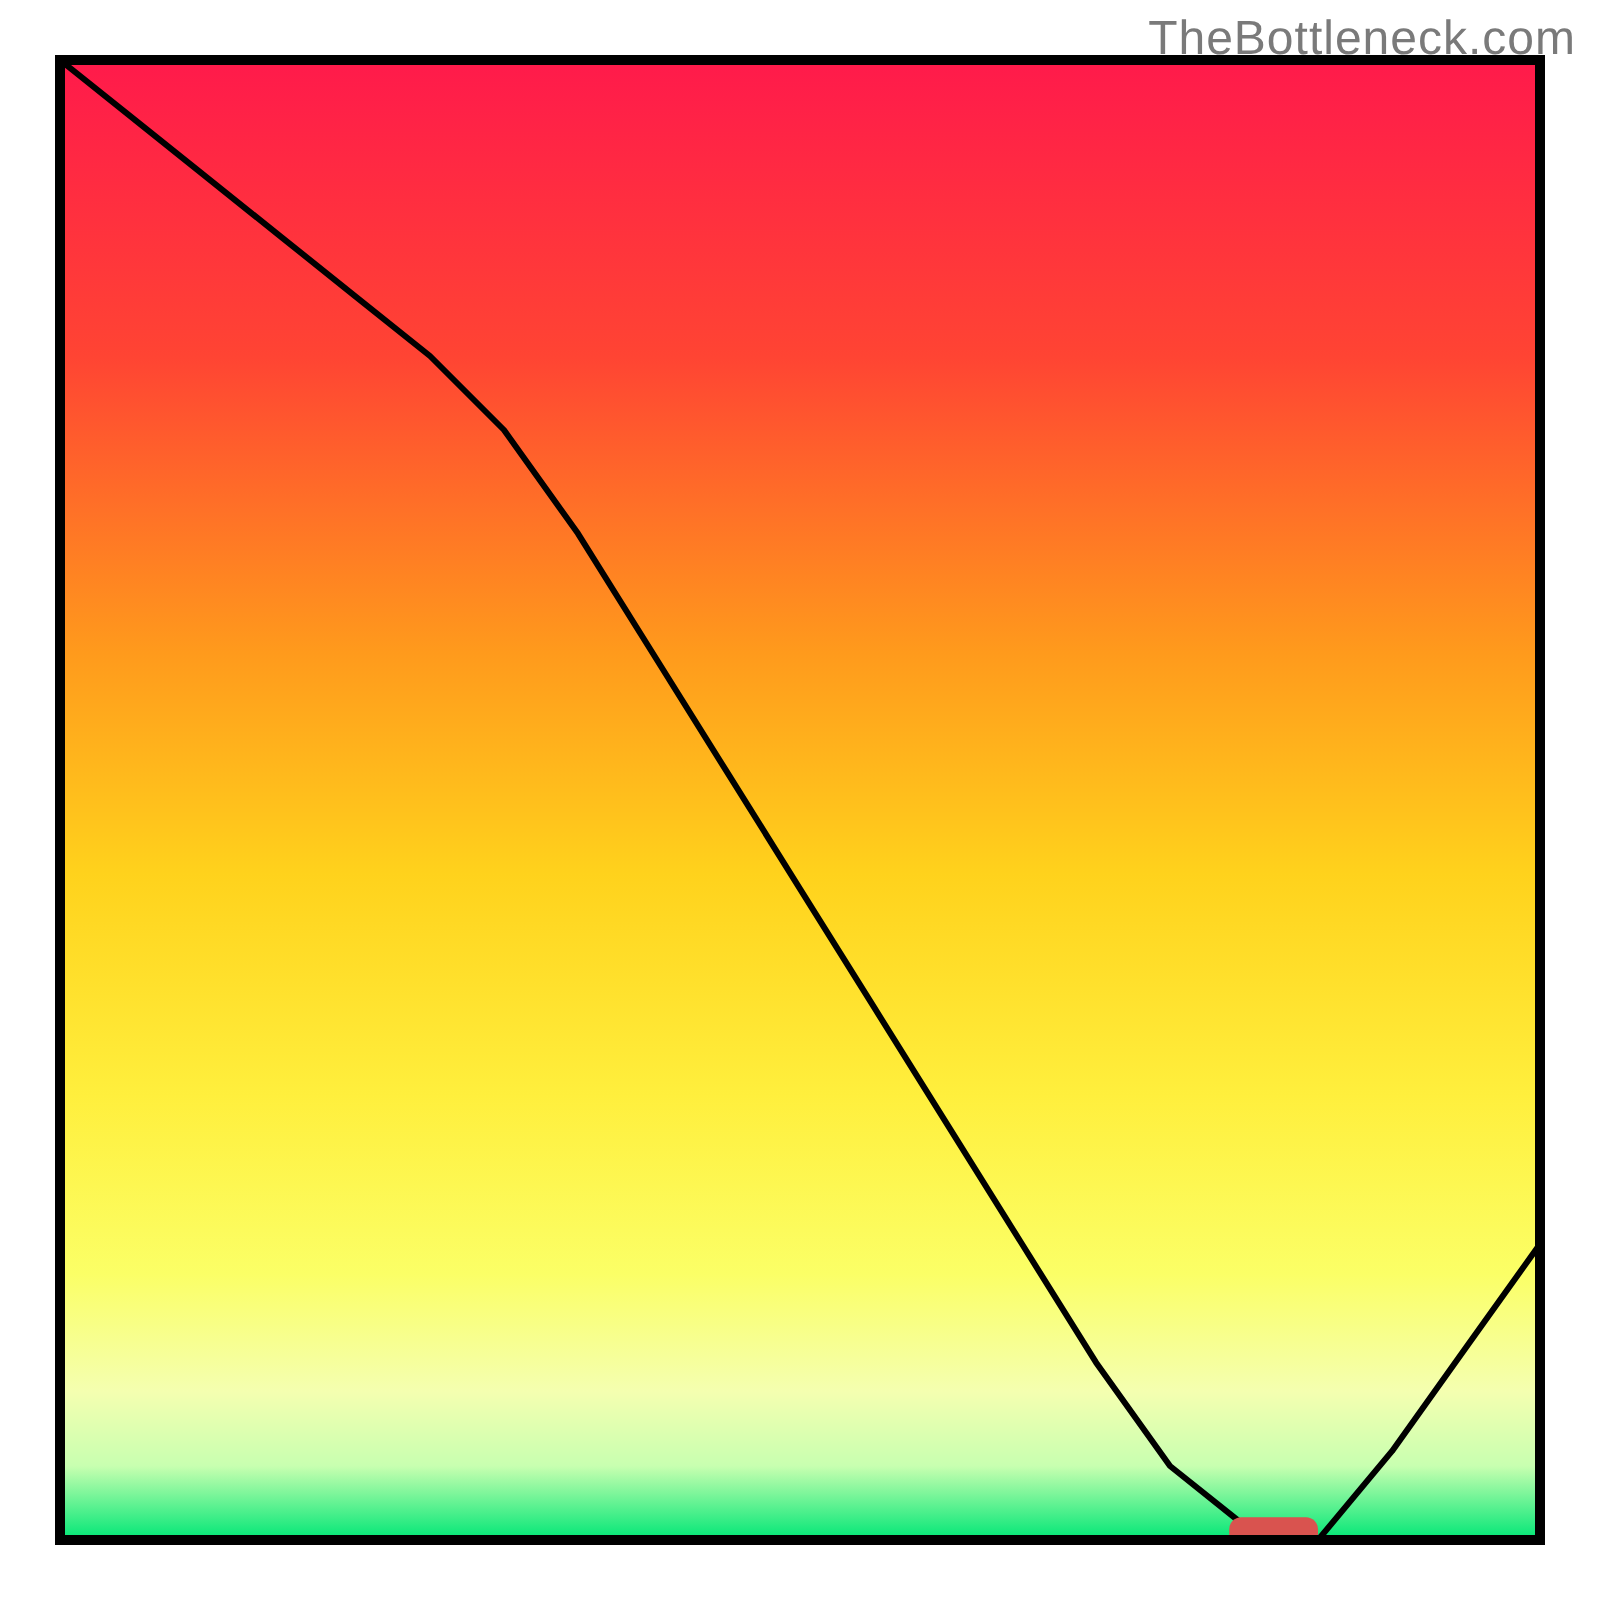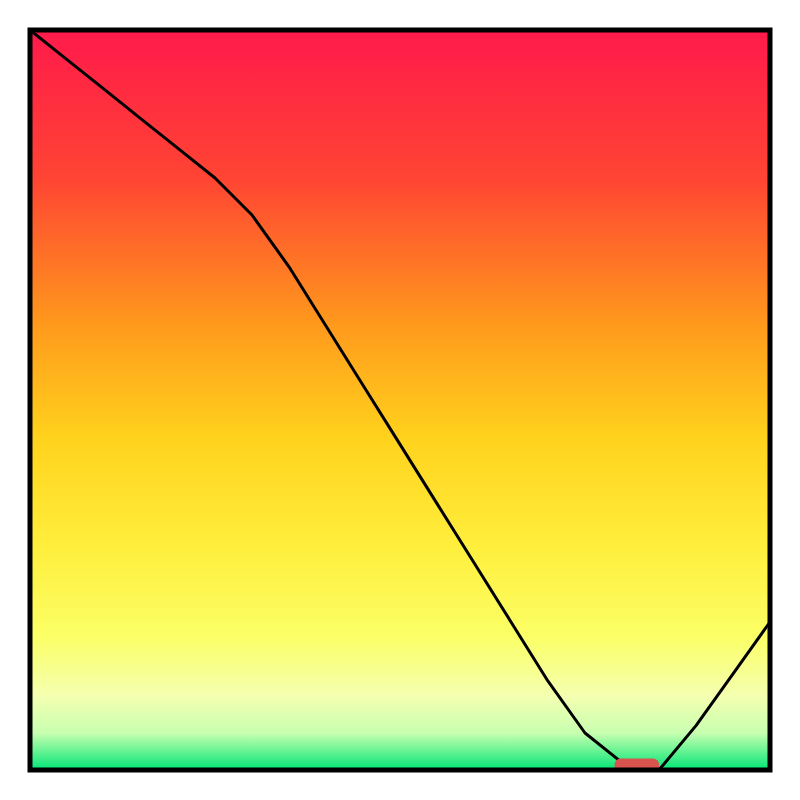--- a/index.html
+++ b/index.html
@@ -26,20 +26,21 @@
     z-index: 10;
   }
   svg {
     display: block;
   }
 </style>
 </head>
 <body>
 
 <div class="chart-container">
+  <div class="watermark">TheBottleneck.com</div>
   <svg id="chart-svg" width="800" height="800" viewBox="0 0 800 800">
     <defs>
       <linearGradient id="bg-grad" x1="0" y1="0" x2="0" y2="1">
           <stop offset="0%" stop-color="#ff1a4b"></stop>
           <stop offset="20%" stop-color="#ff4433"></stop>
           <stop offset="40%" stop-color="#ff9a1c"></stop>
           <stop offset="55%" stop-color="#ffd21c"></stop>
           <stop offset="70%" stop-color="#ffef3d"></stop>
           <stop offset="82%" stop-color="#fbff66"></stop>
           <stop offset="90%" stop-color="#f4ffb0"></stop>

